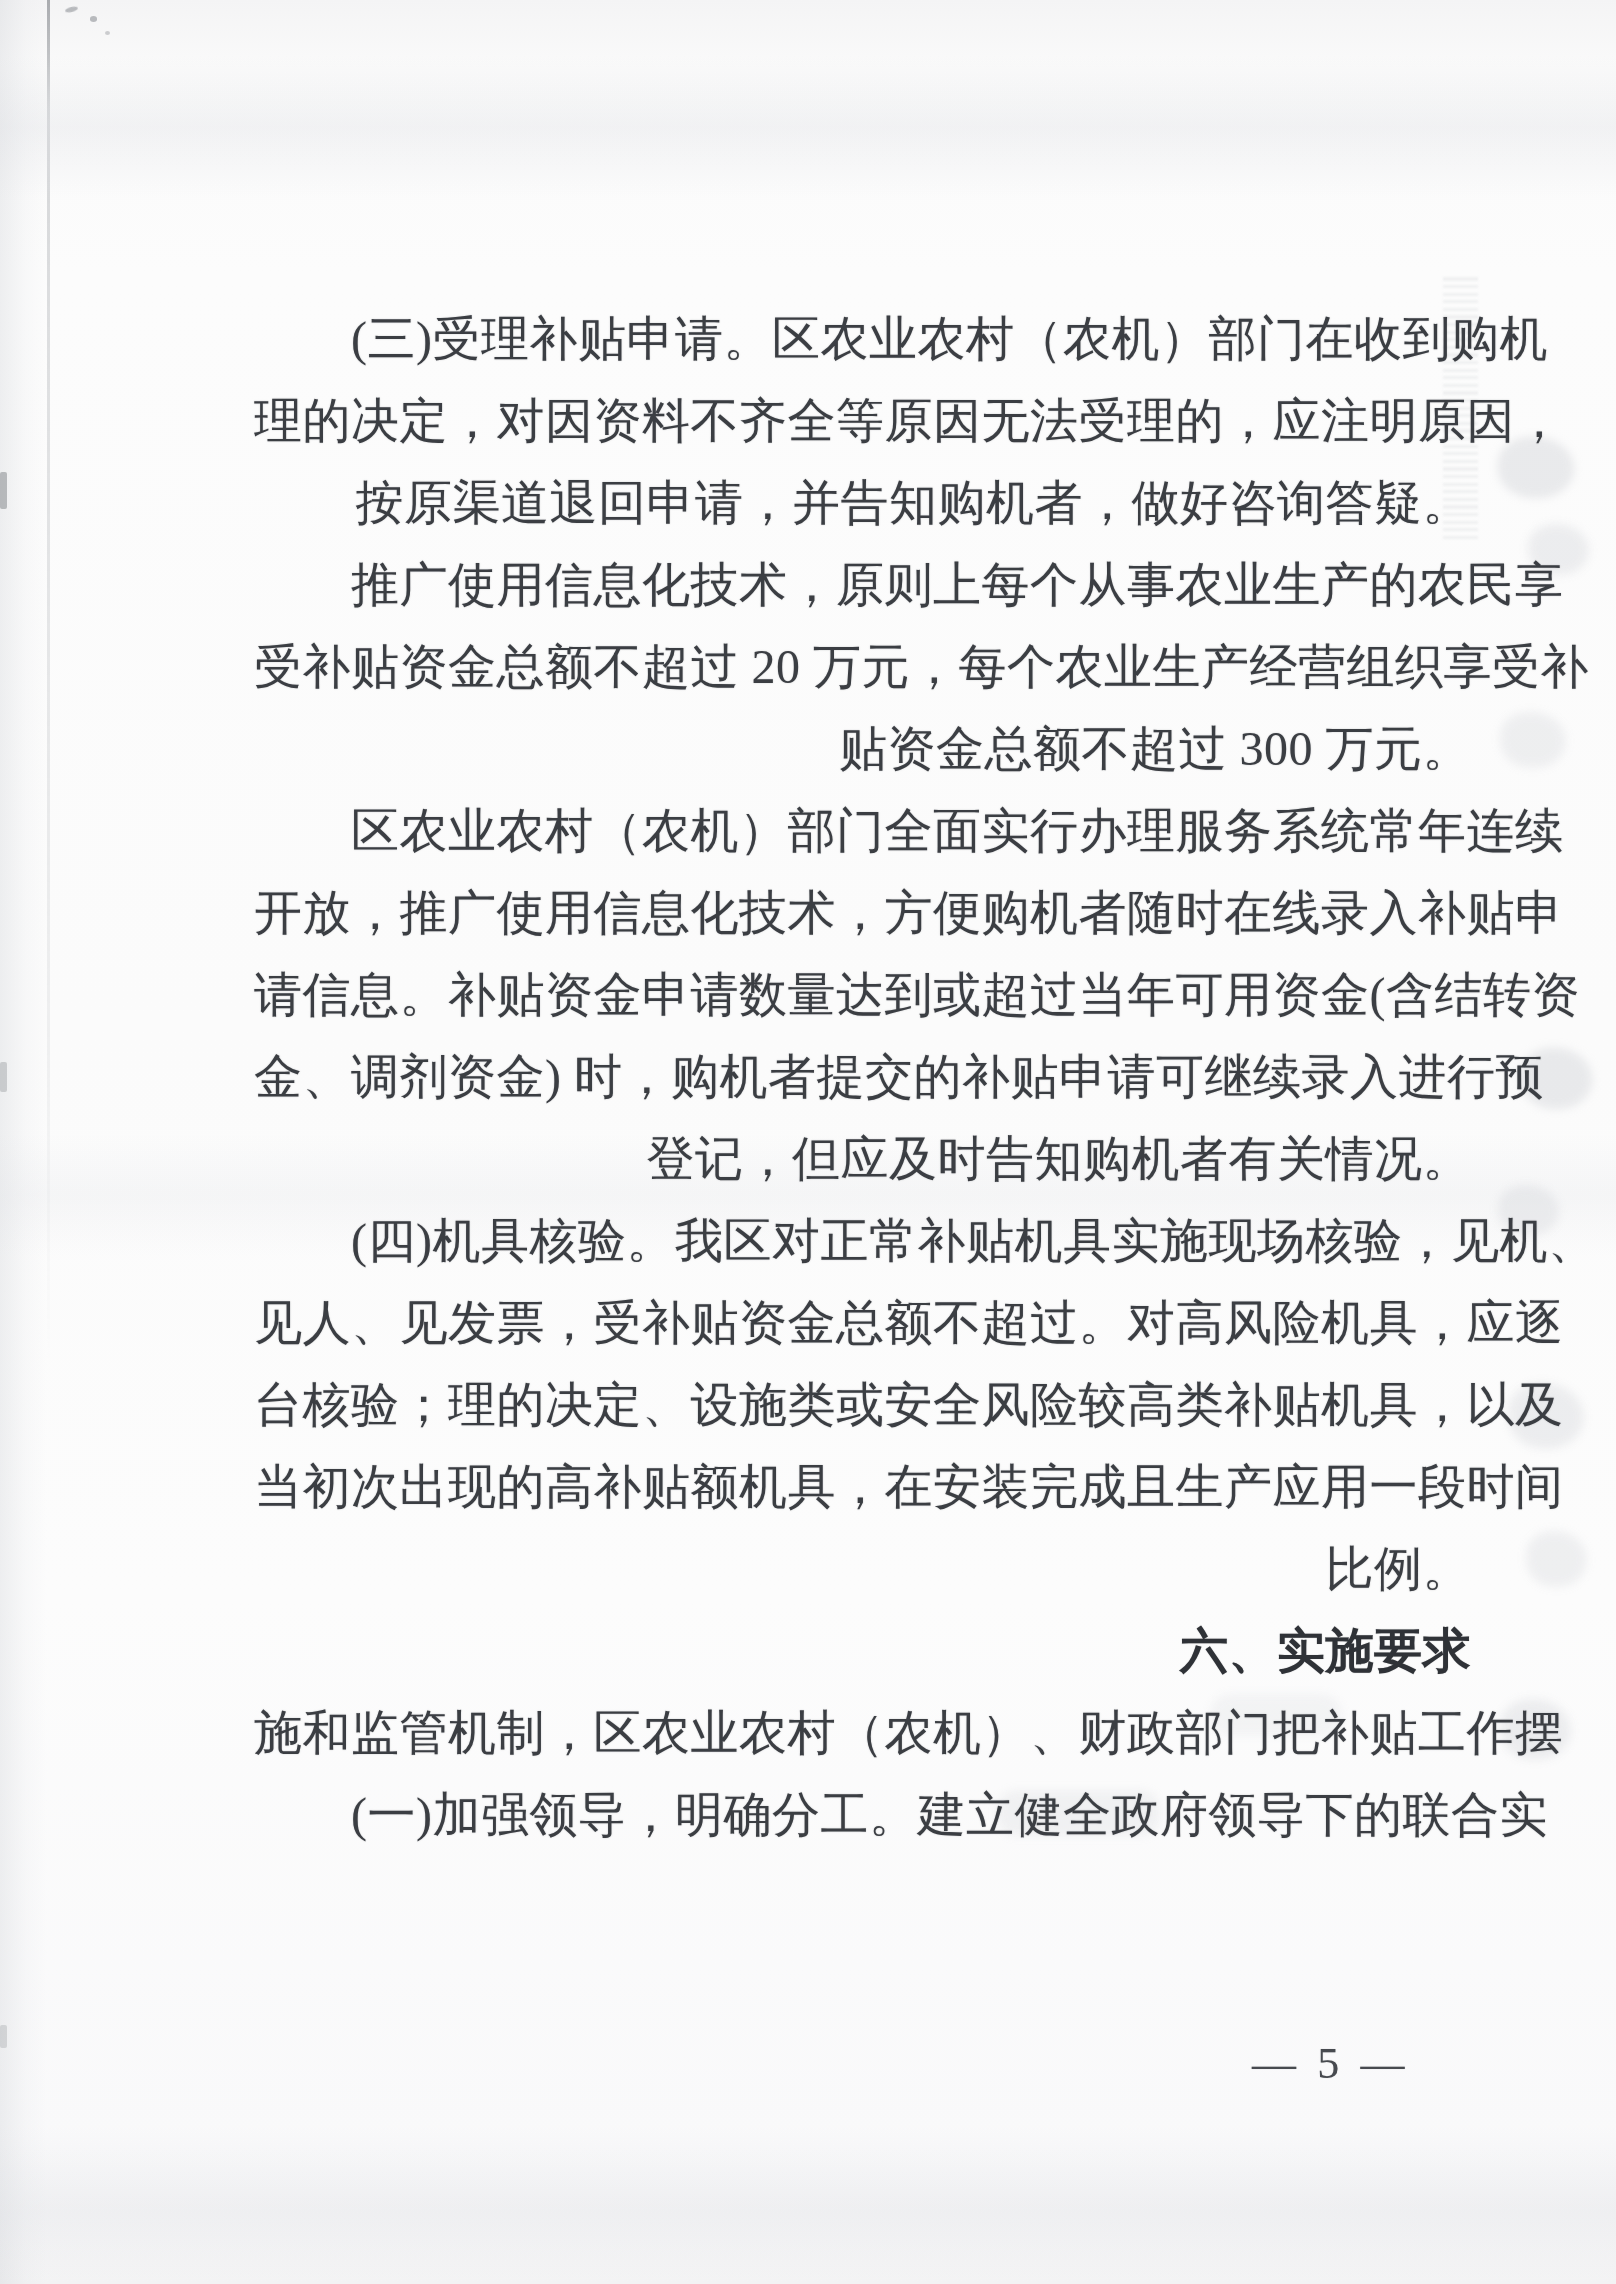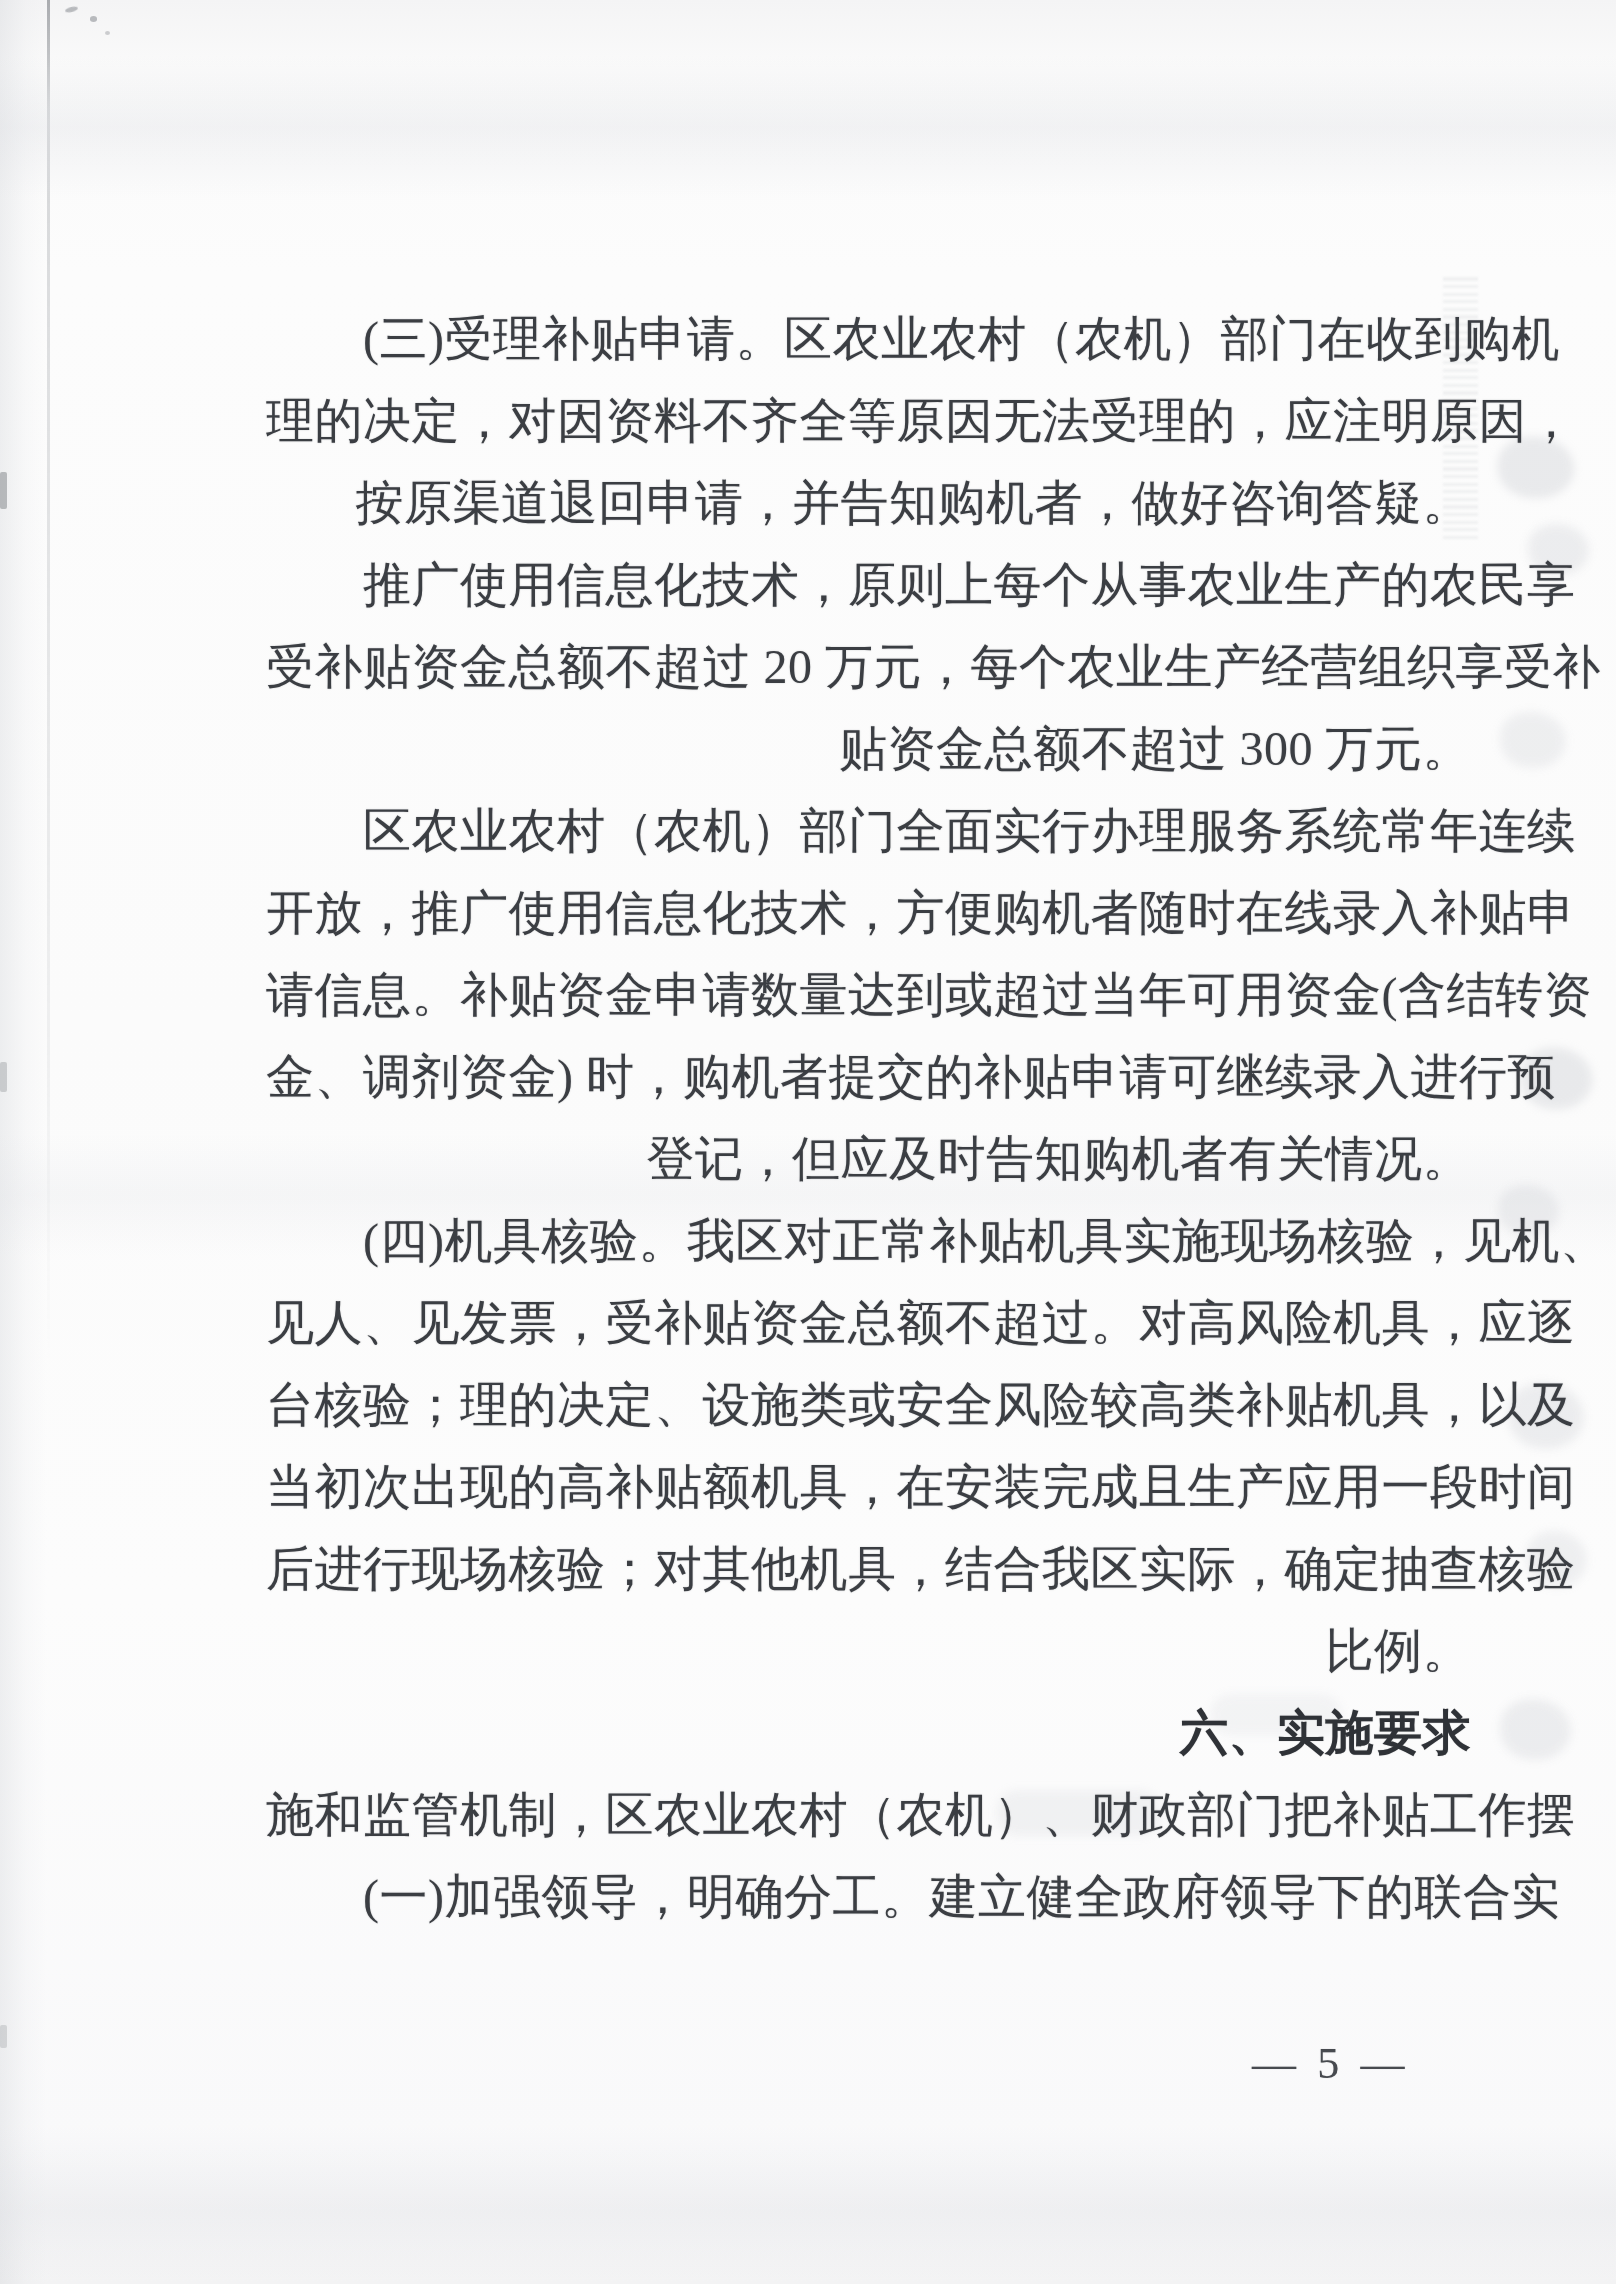--- a/index.html
+++ b/index.html
@@ -111,21 +111,20 @@
     line-height: 82px;
     height: 82px;
     white-space: nowrap;
     text-align: right;
     text-shadow: 0 0 1.5px rgba(72,74,79,0.35);
     letter-spacing: 0.5px;
   }
   .line.flush {
     text-align: justify;
     text-align-last: justify;
-    margin-left: 12px;
   }
   .line.indent {
     text-indent: 97px;
   }
   .line.heading {
     font-family: Liberation Sans, sans-serif;
     font-weight: 700;
     color: var(--ink-bold, #2f3237);
     text-shadow: 0 0 1px rgba(55,58,62,0.45);
   }
@@ -180,21 +179,20 @@
       <div class="line">贴资金总额不超过 300 万元。</div>
       <div class="line indent flush">区农业农村（农机）部门全面实行办理服务系统常年连续</div>
       <div class="line flush">开放，推广使用信息化技术，方便购机者随时在线录入补贴申</div>
       <div class="line flush">请信息。补贴资金申请数量达到或超过当年可用资金(含结转资</div>
       <div class="line flush">金、调剂资金) 时，购机者提交的补贴申请可继续录入进行预</div>
       <div class="line">登记，但应及时告知购机者有关情况。</div>
       <div class="line indent flush">(四)机具核验。我区对正常补贴机具实施现场核验，见机、</div>
       <div class="line flush">见人、见发票，受补贴资金总额不超过。对高风险机具，应逐</div>
       <div class="line flush">台核验；理的决定、设施类或安全风险较高类补贴机具，以及</div>
       <div class="line flush">当初次出现的高补贴额机具，在安装完成且生产应用一段时间</div>
-      <div class="line flush">后进行现场核验；对其他机具，结合我区实际，确定抽查核验</div>
       <div class="line">比例。</div>
       <div class="line indent heading">六、实施要求</div>
       <div class="line flush">施和监管机制，区农业农村（农机）、财政部门把补贴工作摆</div>
       <div class="line indent flush">(一)加强领导，明确分工。建立健全政府领导下的联合实</div>
     </div>
 
   <div class="page-number">— 5 —</div>
 </div>
 
 

